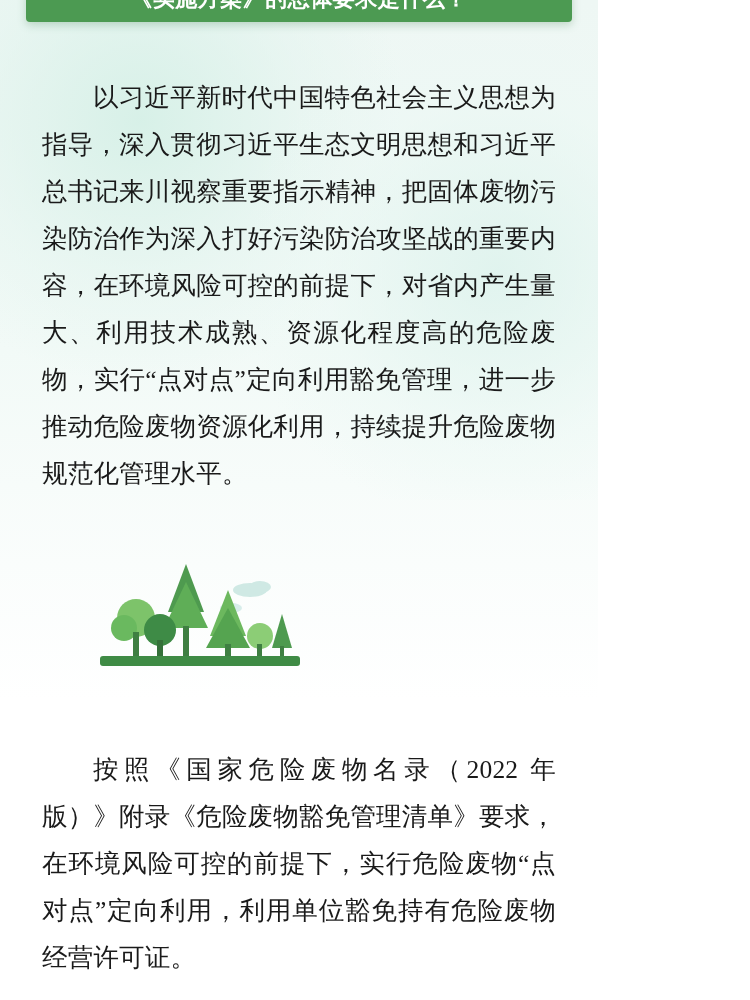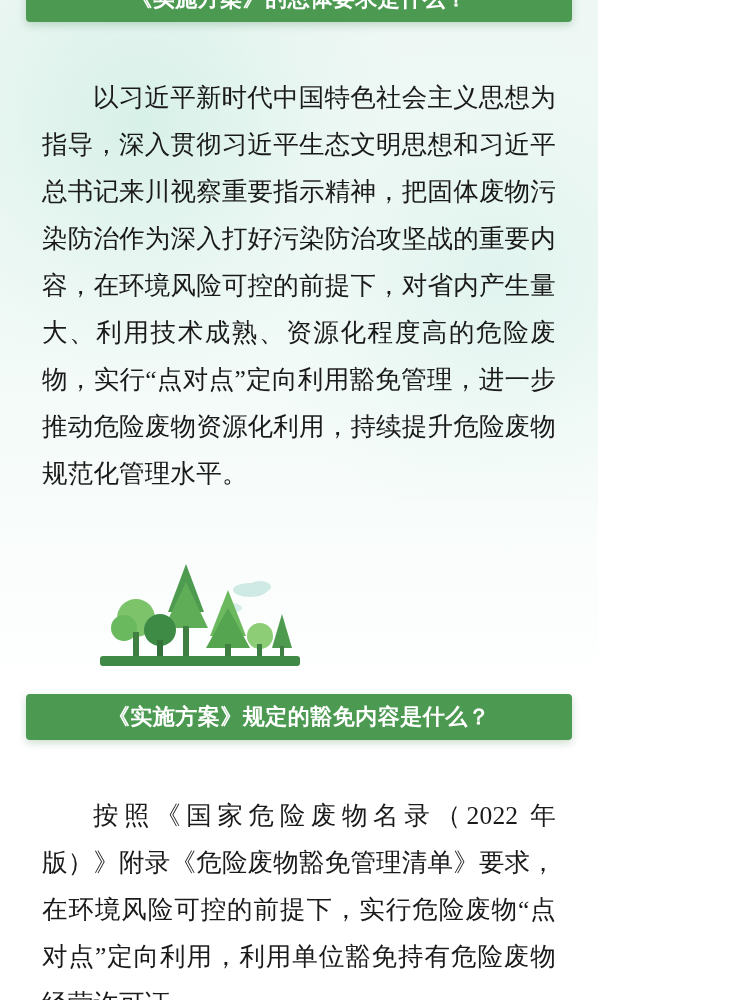--- a/index.html
+++ b/index.html
@@ -149,23 +149,20 @@
       <circle cx="160" cy="80" r="13" fill="#8ccd76"></circle>
       <rect x="157" y="88" width="5" height="18" fill="#3f7f42"></rect>
 
       <polygon points="182,58 192,92 172,92" fill="#4e9a4f"></polygon>
       <rect x="180" y="90" width="4" height="14" fill="#3f7f42"></rect>
 
       <rect x="0" y="100" width="200" height="10" rx="3" fill="#3f8b45"></rect>
     </svg>
   </div>
 
-  <div class="banner">
-    <span class="btxt">《实施方案》规定的豁免内容是什么？</span>
-  </div>
 
   <div class="para-wrap">
     <p class="para">按照《国家危险废物名录（2022 年版）》附录《危险废物豁免管理清单》要求，在环境风险可控的前提下，实行危险废物“点对点”定向利用，利用单位豁免持有危险废物经营许可证。</p>
   </div>
 
   <div class="spacer-md"></div>
 
   <div class="illus">
     <svg class="illus-hills" width="350" height="120" viewBox="0 0 350 120" xmlns="http://www.w3.org/2000/svg" aria-hidden="true">
 

